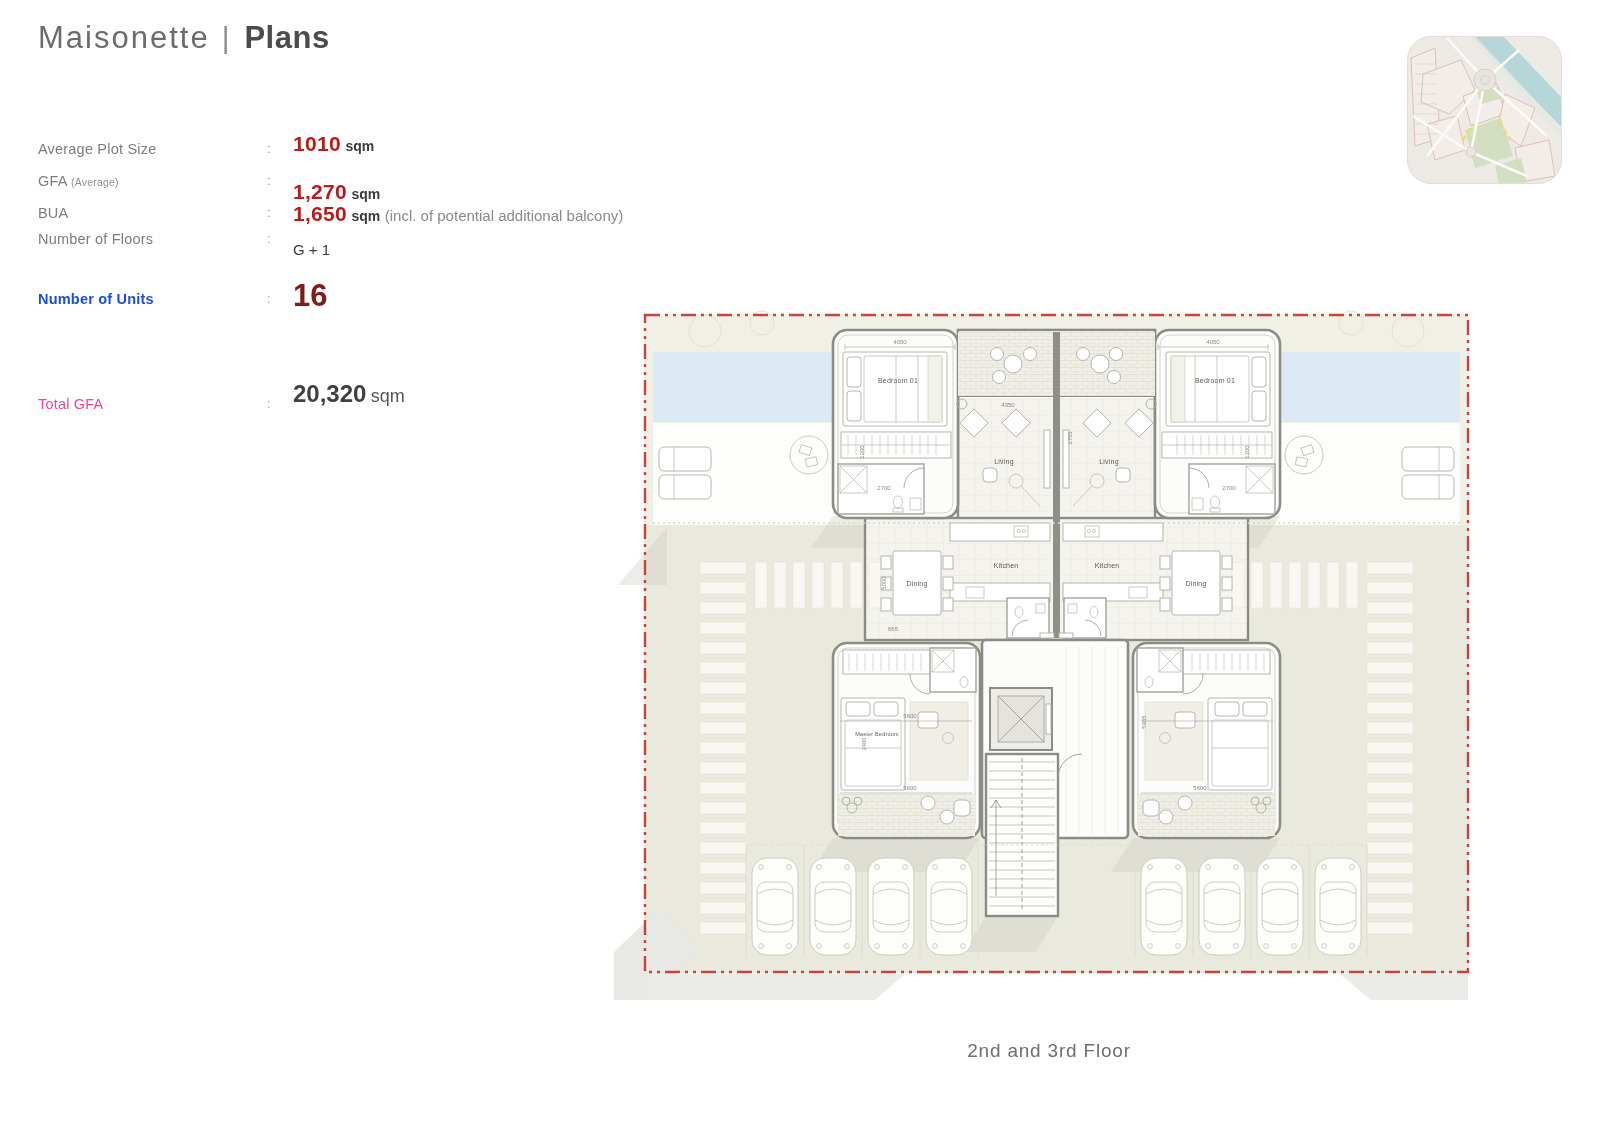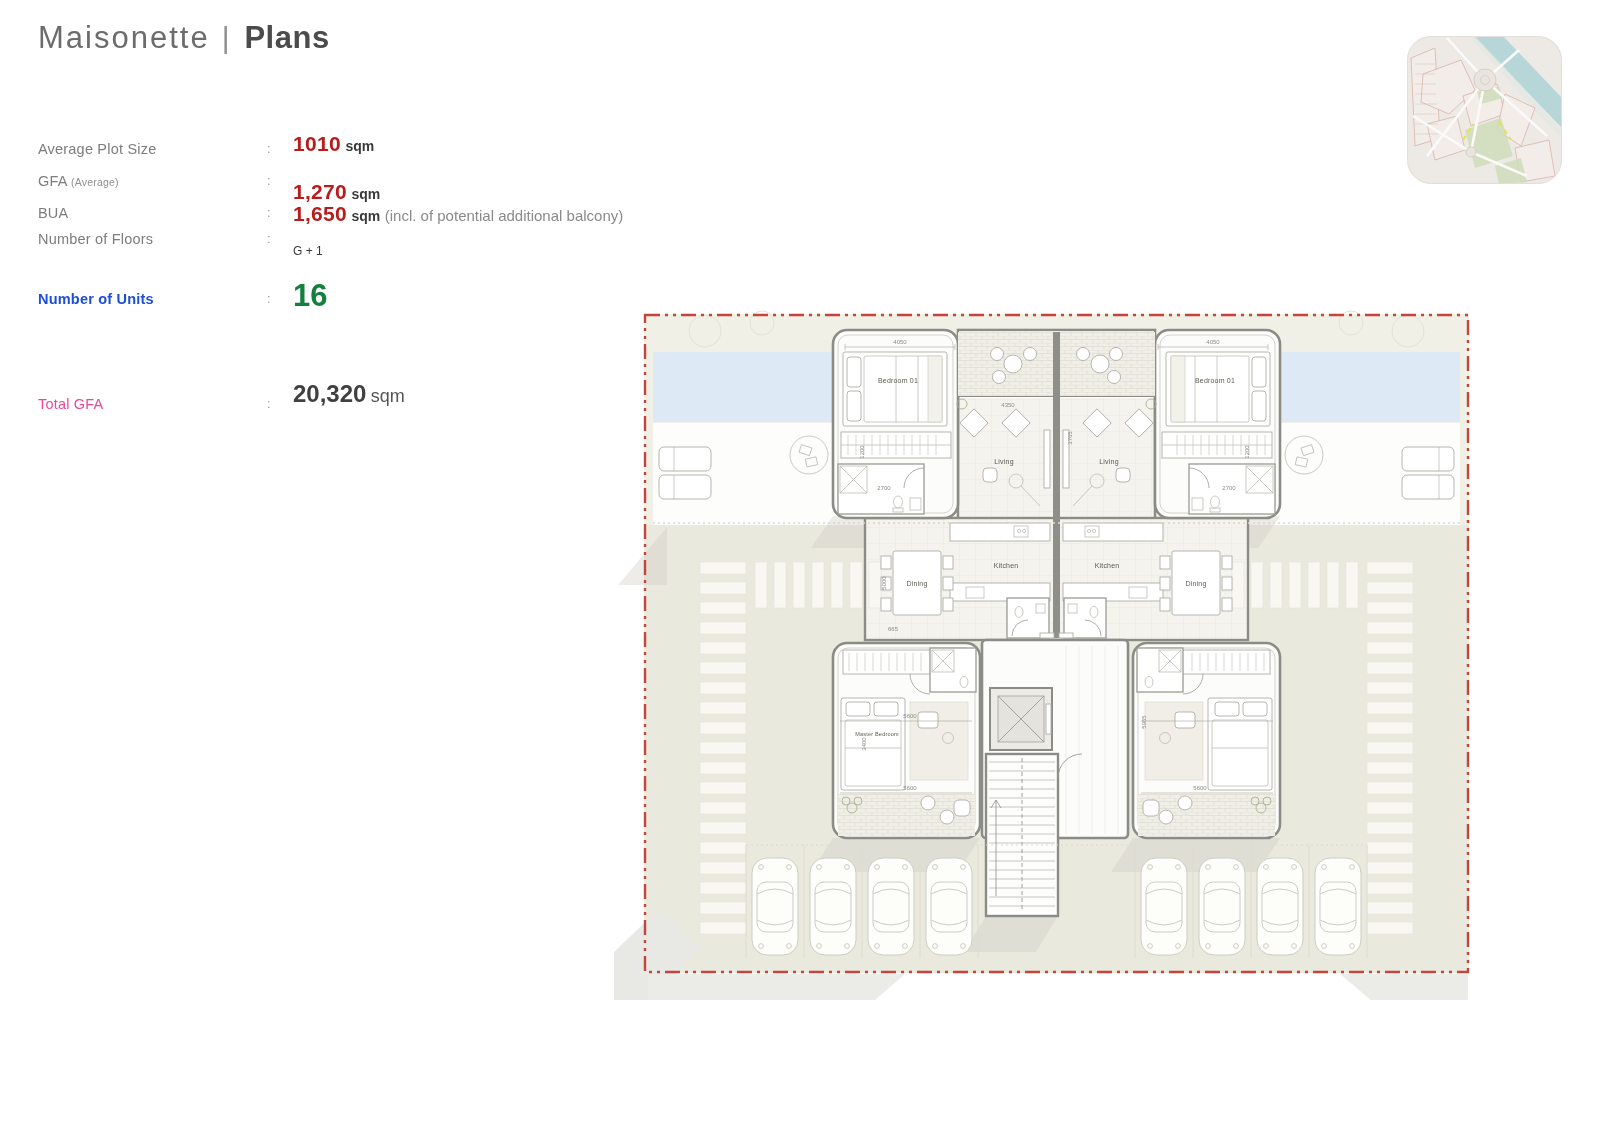--- a/index.html
+++ b/index.html
@@ -15,22 +15,22 @@
 
   
   .specs{position:absolute;left:38px;top:0;width:600px;height:470px;}
   .srow{position:absolute;left:0;width:600px;height:40px;}
   .slabel{position:absolute;left:0;font-size:14.5px;color:#7d7d7d;letter-spacing:.2px;}
   .slabel .ln-note{font-size:10.5px;color:#8f8f8f;}
   .slabel.bold{color:#1d4ed8;font-weight:700;}
   .scolon{position:absolute;left:229px;font-size:13px;color:#9b9b9b;}
   .sval{position:absolute;left:255px;white-space:nowrap;}
   .num-md{font-size:21px;font-weight:700;color:#b91c1c;letter-spacing:.3px;}
-  .num-sm{font-size:12px;font-weight:400;color:#3a3a3a;}
-  .num-lg{font-size:31px;font-weight:700;color:#15803d;}
+  .num-sm{font-size:15px;font-weight:400;color:#3a3a3a;}
+  .num-lg{font-size:31px;font-weight:700;color:#7f1d1d;}
   .num-xl{font-size:24px;font-weight:700;color:#404040;}
   .unit-md{font-size:14px;font-weight:700;color:#3a3a3a;}
   .unit-lg{font-size:18px;font-weight:400;color:#555;}
   .v-note{font-size:15px;color:#8a8a8a;font-weight:400;}
 
   
   .minimap{position:absolute;left:1407px;top:36px;width:155px;height:148px;}
 
   
   .plan{position:absolute;left:614px;top:300px;width:870px;height:700px;margin:0;}
@@ -469,14 +469,15 @@
         <text x="893" y="631" class="dimtxt">665</text>
         <text x="910" y="718" class="dimtxt">5600</text>
         <text x="910" y="790" class="dimtxt">5600</text>
         <text x="1200" y="790" class="dimtxt">5600</text>
         <text x="866" y="744" class="dimtxt" transform="rotate(-90 866 744)">3400</text>
         <text x="1146" y="722" class="dimtxt" transform="rotate(-90 1146 722)">5965</text>
       </g>
     </svg>
   </figure>
 
+  <div class="caption">2nd and 3rd Floor</div>
 
 </div>
 
 </body></html>

